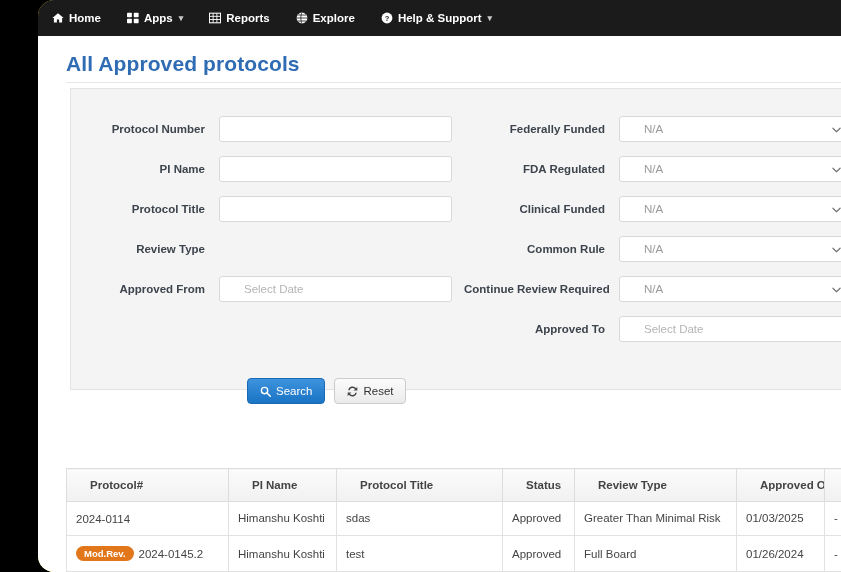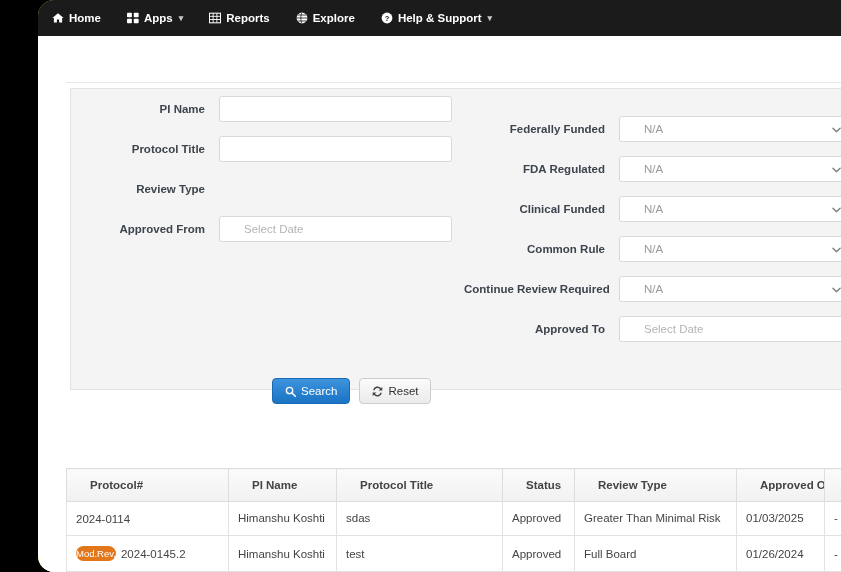--- a/index.html
+++ b/index.html
@@ -175,21 +175,21 @@
     top: 50%;
     transform: translateY(-50%);
     width: 9px;
     height: 9px;
     pointer-events: none;
   }
 
   
   #button-row {
     position: absolute;
-    left: 201px;
+    left: 176px;
     top: 289px;
     display: flex;
     align-items: center;
   }
   .btn {
     display: inline-flex;
     align-items: center;
     justify-content: center;
     height: 26px;
     padding: 0 12px;
@@ -271,23 +271,23 @@
     box-sizing: border-box;
     white-space: nowrap;
     overflow: hidden;
     vertical-align: middle;
   }
   .badge {
     display: inline-block;
     background: #e2761b;
     color: #ffffff;
     font-size: 9.5px;
-    font-weight: normal;
+    font-weight: bold;
     border-radius: 9px;
-    padding: 3px 0;
+    padding: 3px 8px;
     margin-right: 5px;
     line-height: 1;
     vertical-align: middle;
   }
   .cell-text { vertical-align: middle; }
 
   
   .c-protocol { width: 162px; }
   .c-pi       { width: 108px; }
   .c-title    { width: 166px; }
@@ -356,26 +356,33 @@
           </svg>
       </span>
       <span>Help &amp; Support</span>
       <span class="nav-caret">▾</span>
     </div>
 
   </div>
 
   <div id="page-body">
 
+    <div id="page-title">All Approved protocols</div>
     <div id="title-rule"></div>
 
     <div id="search-panel">
 
       <div class="form-col-left">
 
+        <div class="form-row" style="margin-top:20px;">
+          <div class="form-label">Protocol Number</div>
+          <div class="field">
+            <span class="val"></span>
+          </div>
+        </div>
 
         <div class="form-row">
           <div class="form-label">PI Name</div>
           <div class="field">
             <span class="val"></span>
           </div>
         </div>
 
         <div class="form-row">
           <div class="form-label">Protocol Title</div>

